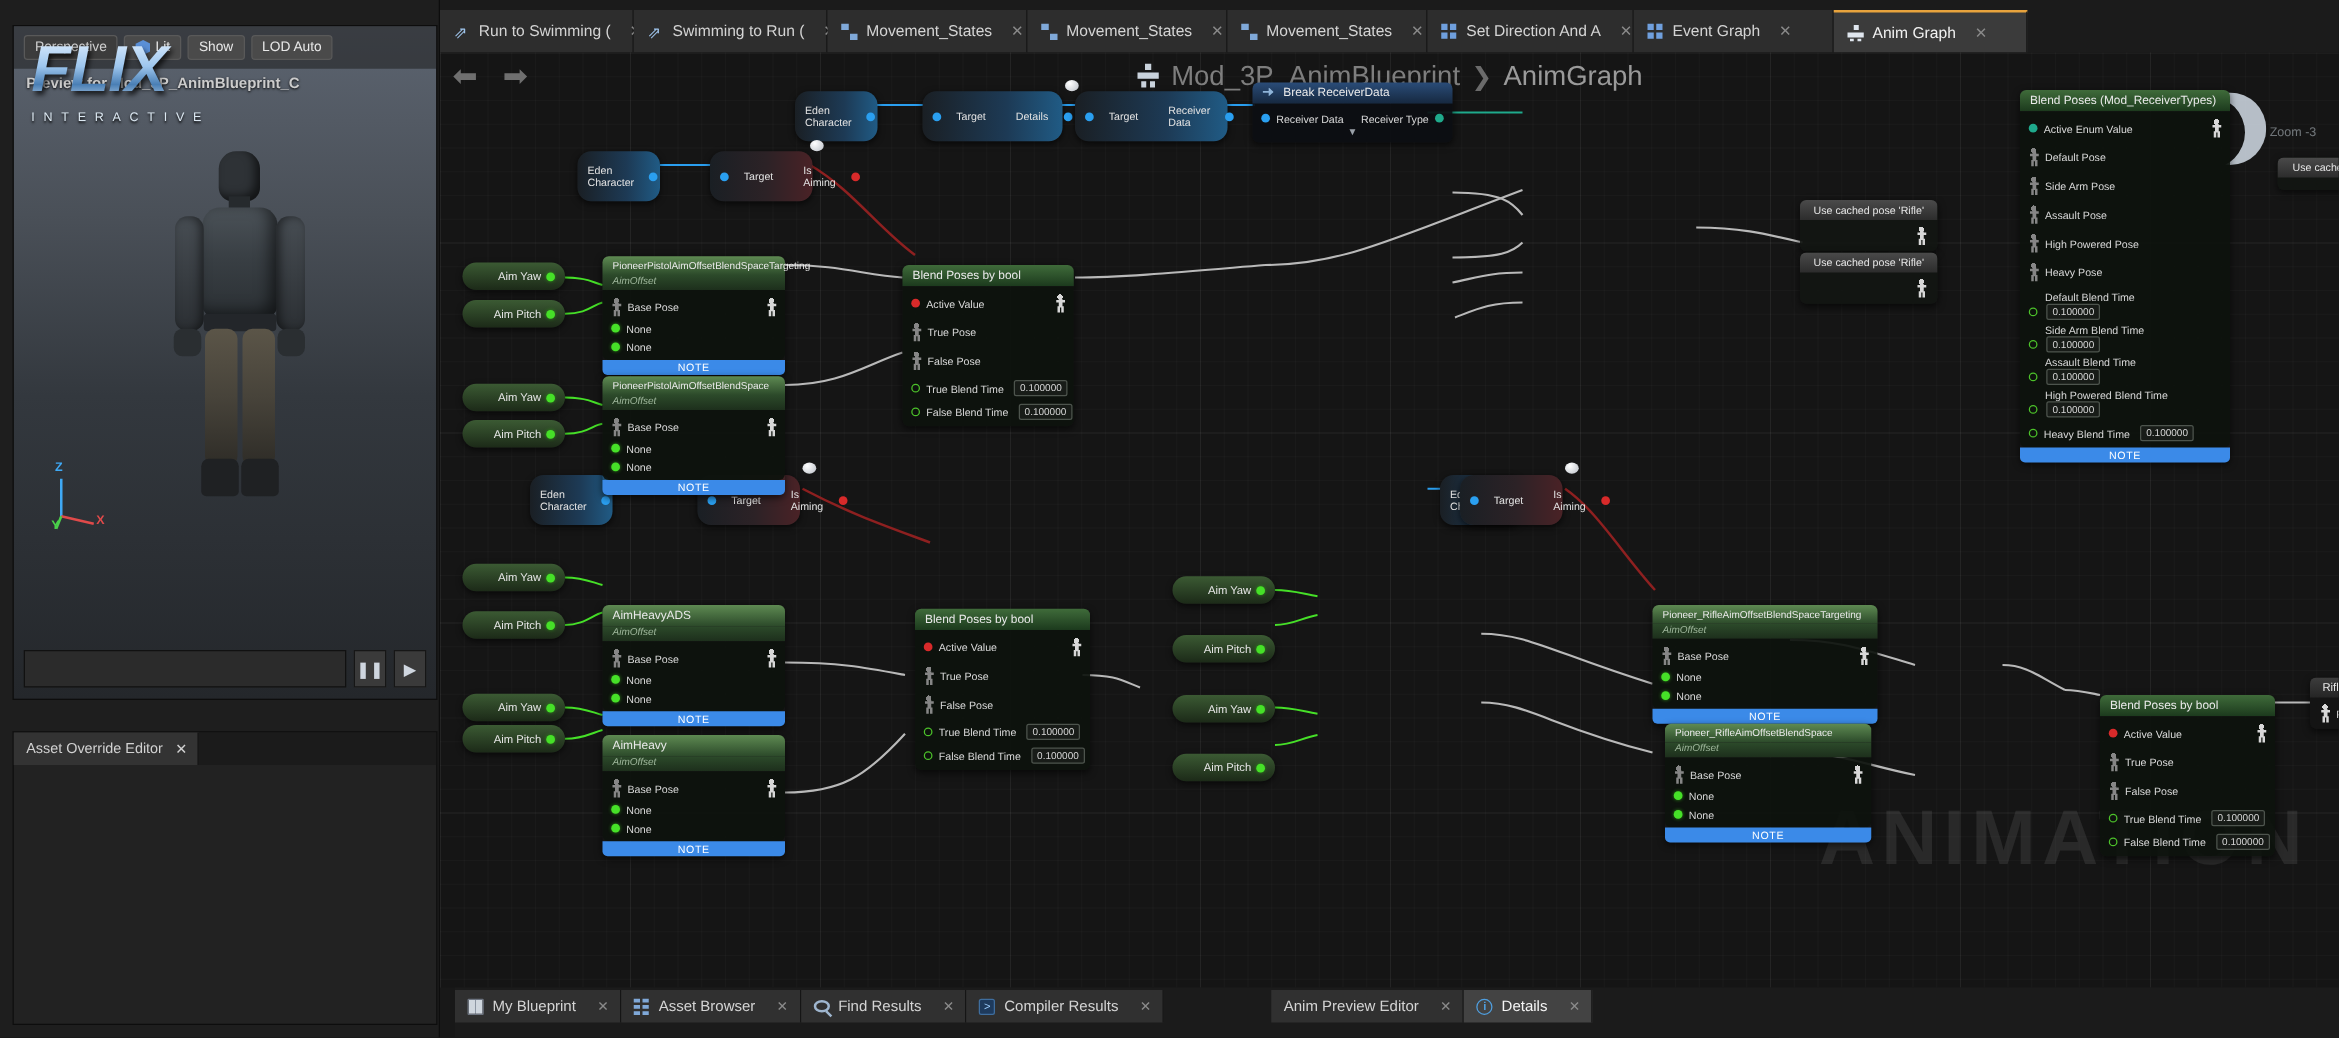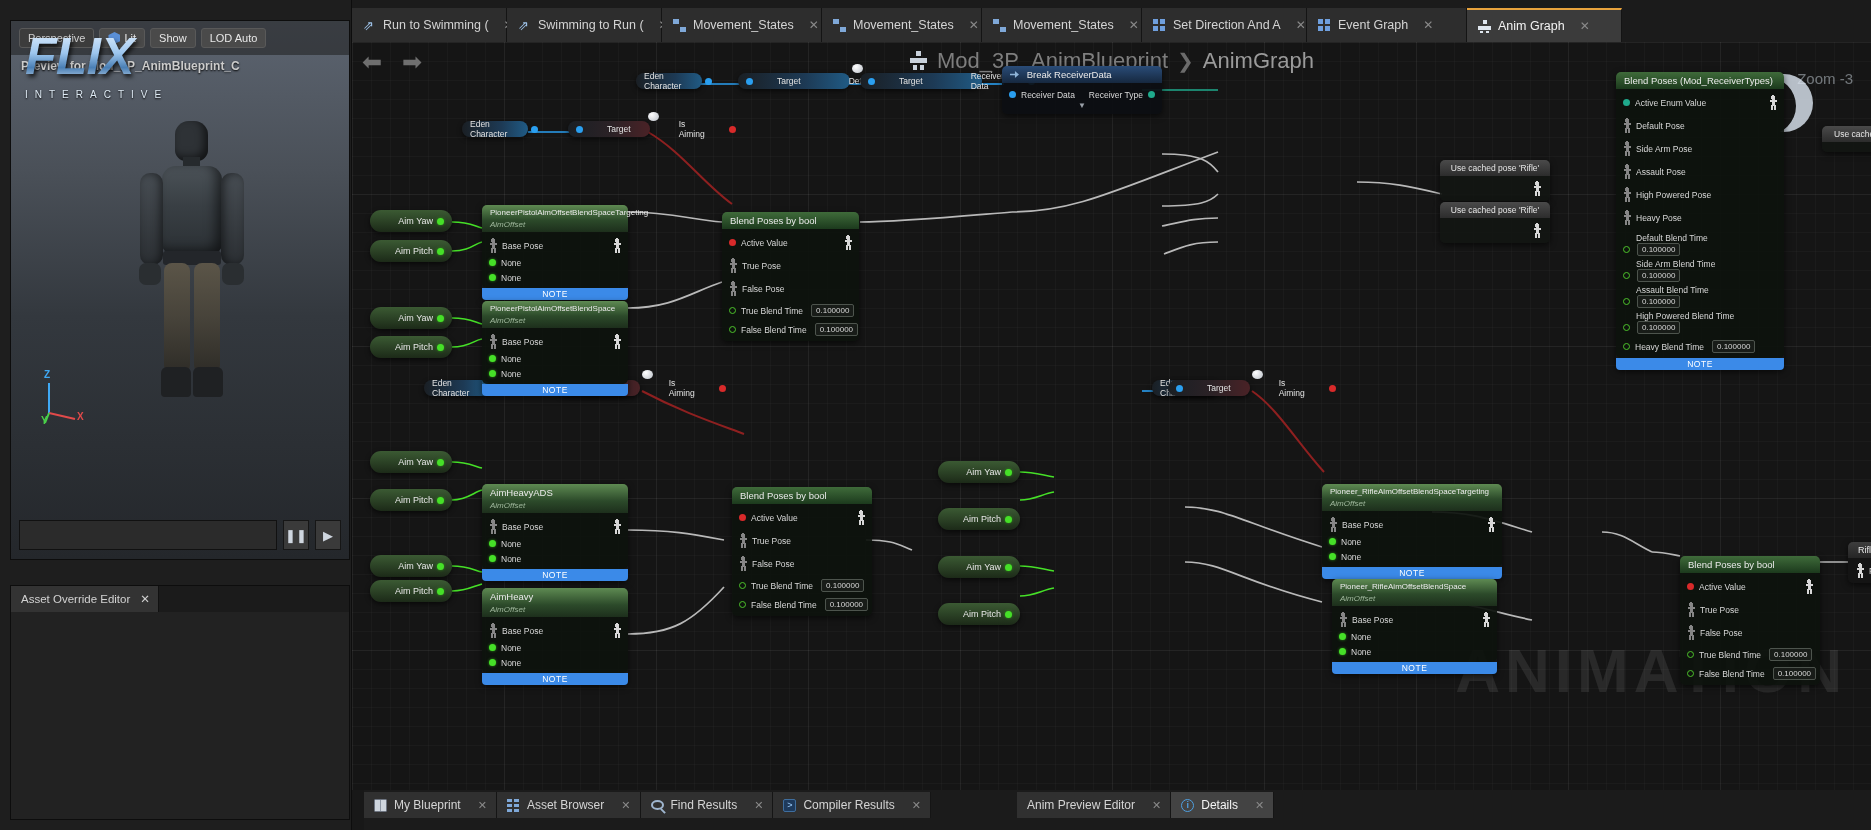--- a/index.html
+++ b/index.html
@@ -154,22 +154,22 @@
   .bc-sep { color:#6b6b6b; font-size:20px; }
   .bc-last { color:#9a9a9a; }
 
   .watermark {
     position:absolute; right:24px; bottom:84px;
     font-size:62px; font-weight:bold; letter-spacing:5px;
     color:rgba(255,255,255,.085);
   }
   .moon {
     position:absolute; right:18px; top:28px; width:84px; height:72px;
-    color:rgba(225,235,245,.45); font-size:15px;
-    display:flex; justify-content:flex-end;
+    color:rgba(225,235,245,.45); font-size:10px;
+    display:flex; align-items:center; justify-content:flex-end;
   }
   .moon-shape {
     position:absolute; right:40px; top:4px; width:58px; height:58px;
     border-radius:50%;
     box-shadow: inset -17px 3px 0 0 rgba(222,232,244,.8);
     filter: blur(.4px);
   }
 
   
   .node { position:absolute; border-radius:5px; box-shadow:0 2px 6px rgba(0,0,0,.6); }
@@ -214,23 +214,23 @@
 
   
   .var-node {
     position:absolute; height:22px; border-radius:11px;
     background:linear-gradient(180deg,#3b5a33,#1c2a18);
     display:flex; align-items:center; justify-content:flex-end; gap:4px;
     padding:0 8px 0 18px; box-shadow:0 2px 5px rgba(0,0,0,.6);
     font-size:9px; color:#e6e6e6;
   }
   .fn-pill {
-    position:absolute; height:16px; border-radius:11px;
+    position:absolute; height:40px; border-radius:11px;
     background:linear-gradient(180deg,#2b3f55,#141d27);
-    display:flex; align-items:center; gap:24px; padding:0 8px;
+    display:flex; align-items:center; gap:12px; padding:0 8px;
     box-shadow:0 2px 5px rgba(0,0,0,.6); font-size:8.5px; color:#e2e2e2;
   }
   .fn-pill.red-out { background:linear-gradient(90deg,#1a1f24 0%,#2c2226 55%,#4a2226 100%); }
   .fn-pill.blue-out { background:linear-gradient(90deg,#1a1f24 0%,#1d3a55 60%,#205b85 100%); }
   .cached-node {
     position:absolute; border-radius:5px; overflow:hidden;
     background:rgba(18,22,18,.93); box-shadow:0 2px 6px rgba(0,0,0,.6);
   }
   .cached-hdr { background:linear-gradient(180deg,#4a4a4a,#2c2c2c); color:#e6e6e6;
     font-size:8.5px; padding:3px 9px; white-space:nowrap; text-align:center;}

